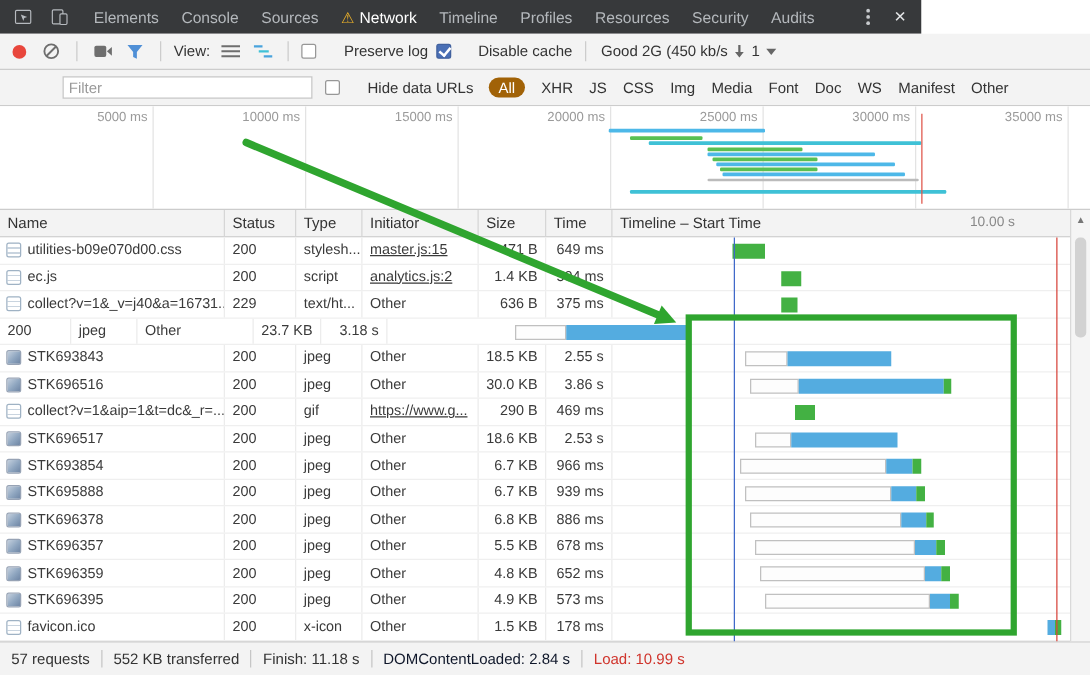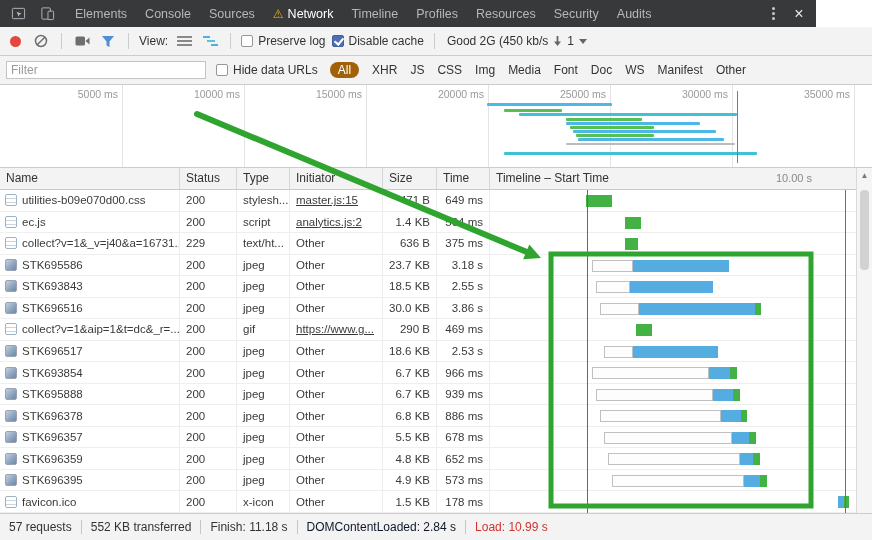--- a/index.html
+++ b/index.html
@@ -4,58 +4,58 @@
 <style>
   * { box-sizing: border-box; margin: 0; padding: 0; }
   html, body { width: 872px; height: 540px; }
   body {
     position: relative; overflow: hidden; background: #fff;
     font-family: "Liberation Sans", "DejaVu Sans", sans-serif;
     font-size: 12px; color: #333;
   }
 
   
-  .tabbar { position: absolute; top: 0; left: 0; width: 816px; height: 27px;
+  .tabbar { position: absolute; top: 0; left: 0; width: 737px; height: 27px;
     background: #37393b; display: flex; align-items: center; }
   .tabbar-icons { display: flex; align-items: center; gap: 9px; padding: 0 9px 0 8px; }
   .icon-btn { display: inline-flex; align-items: center; justify-content: center;
     width: 20px; height: 20px; cursor: default; }
   .tabs { display: flex; height: 27px; }
   .tab { display: flex; align-items: center; gap: 4px; padding: 0 9px;
     color: #b4b8bc; font-size: 12.5px; cursor: default; }
   .tab.selected { color: #ffffff; }
   .warn { color: #f0b429; font-size: 12px; line-height: 1; }
   .tabbar-right { margin-left: auto; display: flex; align-items: center; gap: 6px; padding-right: 7px; }
   .overflow-dots { display: flex; flex-direction: column; gap: 2px; }
   .overflow-dots .dot { width: 3px; height: 3px; border-radius: 50%; background: #c7cacd; }
   .close-x { font-size: 16px; color: #e6e8ea; }
 
   
   .toolbar { position: absolute; top: 27px; left: 0; width: 872px; height: 29px;
     background: #f3f3f3; border-bottom: 1px solid #ccc;
     display: flex; align-items: center; padding: 0 6px; gap: 6px; }
   .tb-sep { width: 1px; height: 16px; background: #ccc; margin: 0 4px; }
   .record-dot { width: 11px; height: 11px; border-radius: 50%; background: #e8463c; margin: 0 4px; }
-  .checkbox-row { display: flex; align-items: center; gap: 5px; color: #333; }
+  .checkbox-row { display: flex; align-items: center; gap: 22px; color: #333; }
   .cb { width: 12px; height: 12px; border: 1px solid #979797; background: #fff;
     border-radius: 2px; position: relative; flex: 0 0 12px; }
   .cb.checked { background: #4a6fb5; border-color: #41619e; }
   .cb.checked::after { content: ""; position: absolute; left: 3px; top: 0;
     width: 4px; height: 7px; border-right: 2px solid #fff; border-bottom: 2px solid #fff;
     transform: rotate(40deg); }
   .throttle { display: flex; align-items: center; gap: 5px; margin-left: 2px; }
   .caret-down { width: 0; height: 0; border-left: 4px solid transparent;
     border-right: 4px solid transparent; border-top: 5px solid #666; }
 
   
   .filterbar { position: absolute; top: 56px; left: 0; width: 872px; height: 29px;
     background: #f3f3f3; border-bottom: 1px solid #ccc;
     display: flex; align-items: center; gap: 10px; padding: 0 6px; }
   .filter-input { width: 200px; height: 18px; border: 1px solid #c5c5c5; background: #fff;
-    font: inherit; font-size: 12px; padding: 0 4px; color: #333; }
+    font: inherit; font-size: 12px; padding: 0 4px; color: #333; margin-left: 44px; }
   .filter-input::placeholder { color: #9a9a9a; }
   .pills { display: flex; align-items: center; gap: 13px; margin-left: 2px; }
   .pill { color: #333; cursor: default; }
   .pill.active { background: #a16207; color: #fff; border-radius: 9px; padding: 1px 8px; }
 
   
   .overview { position: absolute; top: 85px; left: 0; width: 872px; height: 83px;
     background: #fff; border-bottom: 1px solid #ccc; overflow: hidden; }
   .grid-line { position: absolute; top: 0; bottom: 0; width: 1px; background: #e3e3e3; }
   .tick-label { position: absolute; top: 3px; font-size: 10.5px; color: #9a9a9a; }
@@ -338,24 +338,20 @@
       <div class="cell c-init">
         <span>Other</span>
       </div>
       <div class="cell c-size">636 B</div>
       <div class="cell c-time">375 ms</div>
       <div class="cell c-tl">
         <div class="seg seg-g" style="left: 135px; width: 13px; background: rgb(67, 177, 67);"></div>
       </div>
     </div>
     <div class="row">
-      <div class="cell c-name">
-        <span class="ic ic-img"></span>
-        <span>STK695586</span>
-      </div>
       <div class="cell c-status">200</div>
       <div class="cell c-type">jpeg</div>
       <div class="cell c-init">
         <span>Other</span>
       </div>
       <div class="cell c-size">23.7 KB</div>
       <div class="cell c-time">3.18 s</div>
       <div class="cell c-tl">
         <div class="seg seg-w" style="left: 102px; width: 41px;"></div>
         <div class="seg seg-b" style="left: 143px; width: 96px; background: rgb(84, 172, 224);"></div>

